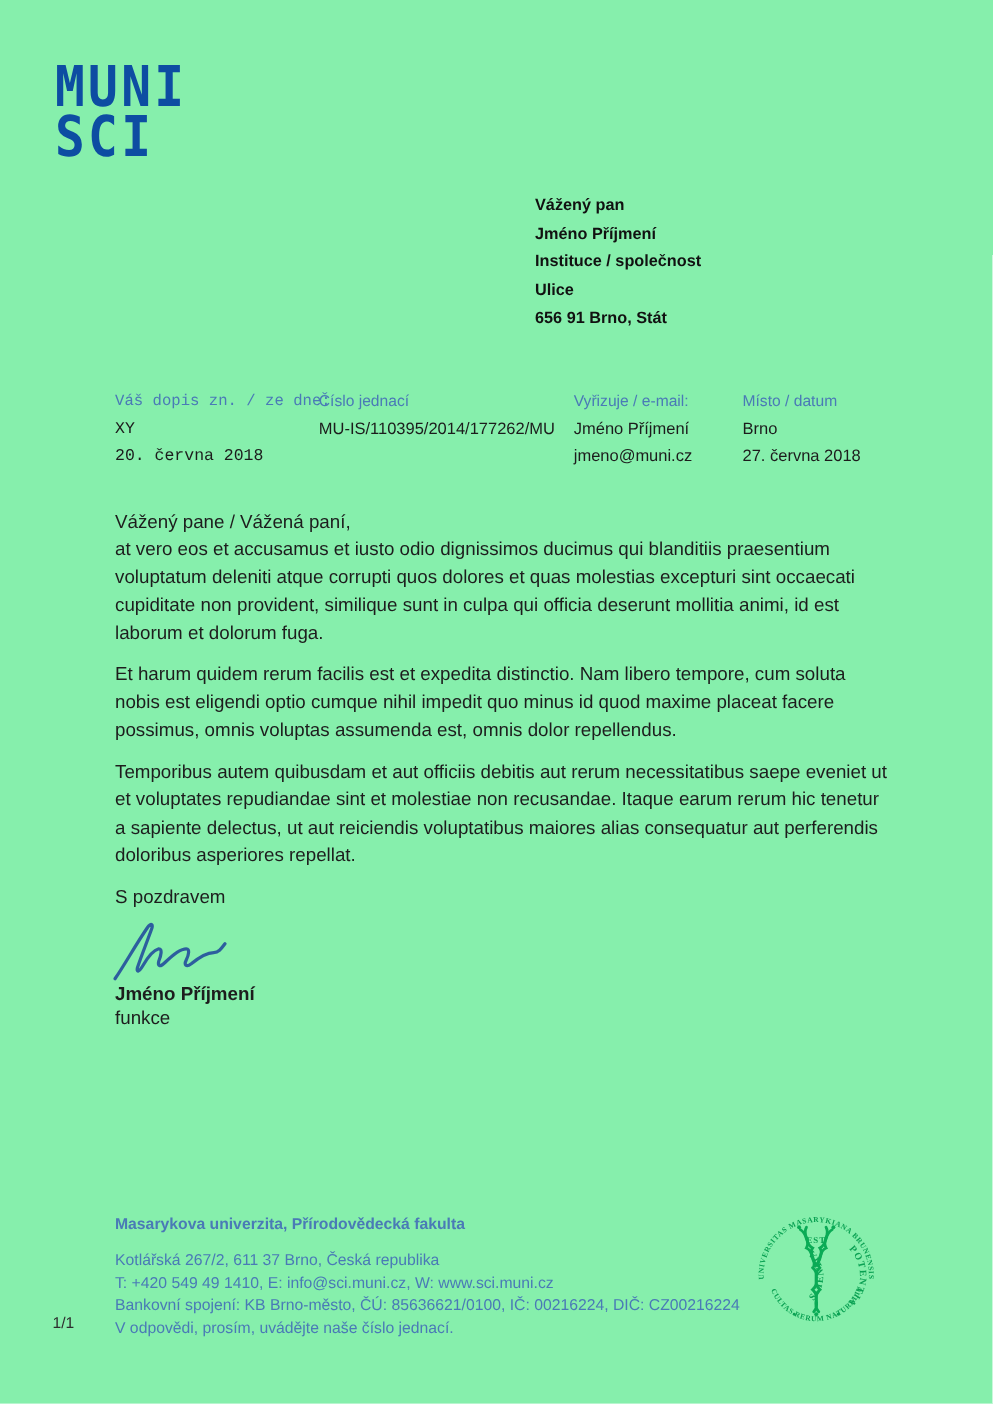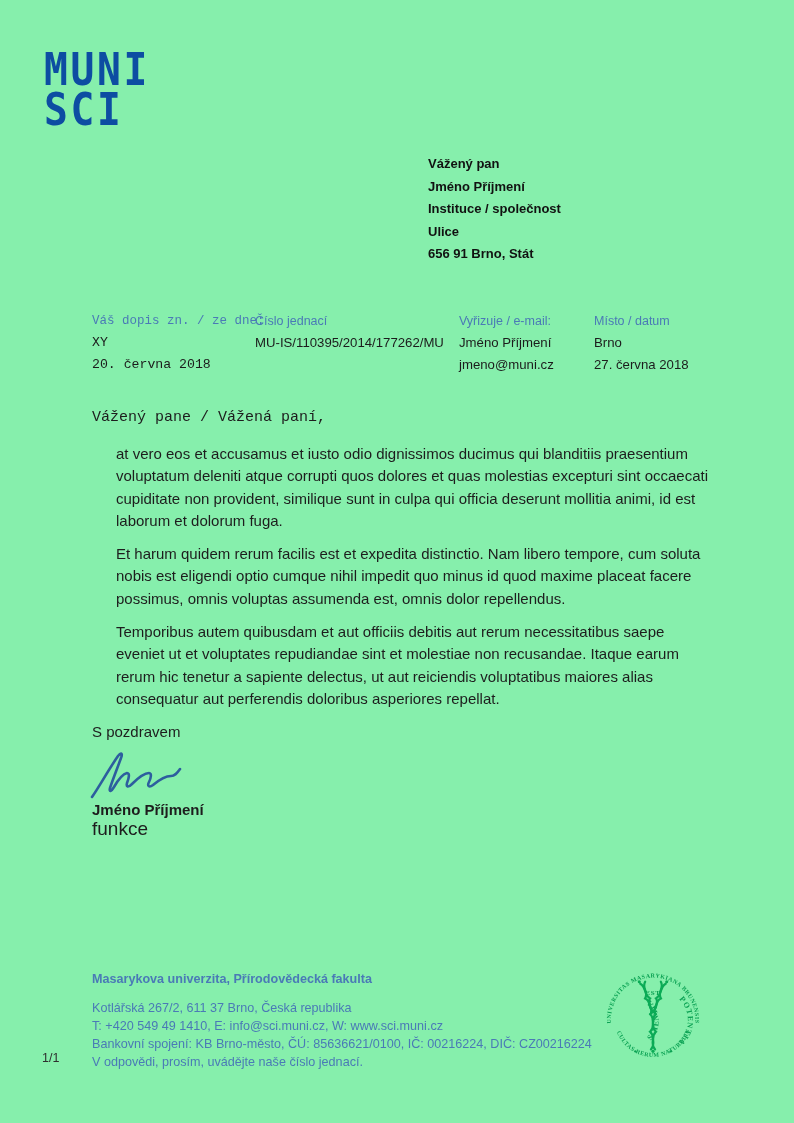--- a/index.html
+++ b/index.html
@@ -30,26 +30,26 @@
   .meta-col.c0 { left:0;font-family:Liberation Mono, monospace; }
   .meta-col.c1 { left:163px; }
   .meta-col.c2 { left:367px; }
   .meta-col.c3 { left:502px; }
   .meta-label { color:#4a7ab6; font-size:12.5px; line-height:22px; }
   .meta-value { color:#1c1c1c; font-size:13.2px; line-height:22px; }
 
   
   .body-block { position:absolute; left:92px; top:407px; width:620px; font-size:15px; color:#1d1d1d; }
   .subject { font-weight:bold; font-size:15px; margin-bottom:26px; }
-  .salutation { margin-bottom:14px; line-height:22px;font-family:Liberation Mono, monospace; }
-  .body-block p.para { line-height:22.3px; margin-bottom:11px;margin-left:24px; }
+  .salutation { line-height:22px; }
+  .body-block p.para { line-height:22.3px; margin-bottom:11px; }
   .closing { margin-top:7px; line-height:22px; }
   .signature-svg { display:block; margin:4px 0 0 -3px; }
   .signer-name { font-weight:bold; font-size:15px; margin-top:2px; }
-  .signer-role { font-size:19px; line-height:22px; }
+  .signer-role { font-size:15px; line-height:22px; }
 
   
   .footer { position:absolute; left:92px; top:972px; width:560px; color:#4a7ab6; }
   .footer-inst { font-weight:bold; font-size:12.6px; margin-bottom:13px; }
   .footer-line { font-size:12.6px; line-height:18px; }
   .page-number { position:absolute; left:42px; top:1051px; font-size:12.5px; color:#2e2e2e; }
 
   
   .seal { position:absolute; left:604px; top:970px; }
   .seal text { fill:#0ba153; font-family:"Liberation Serif", serif; font-weight:bold; }

